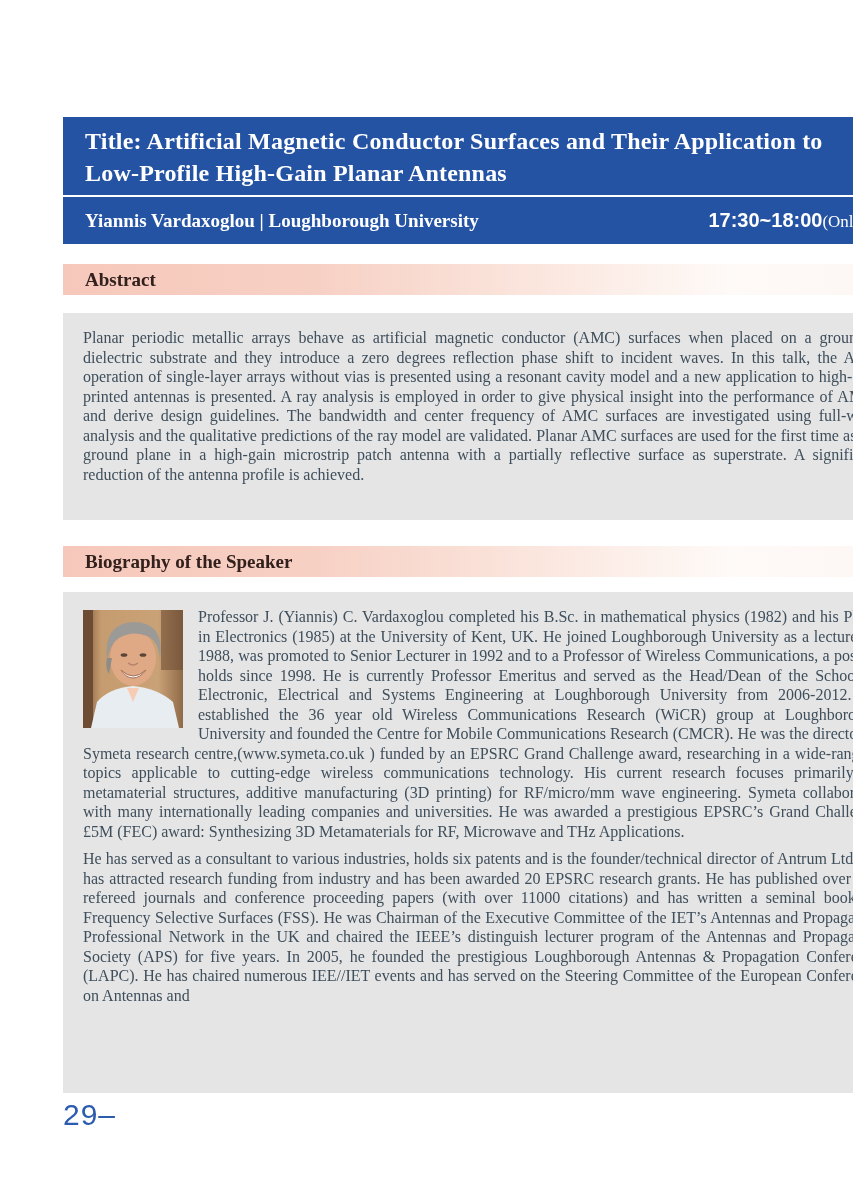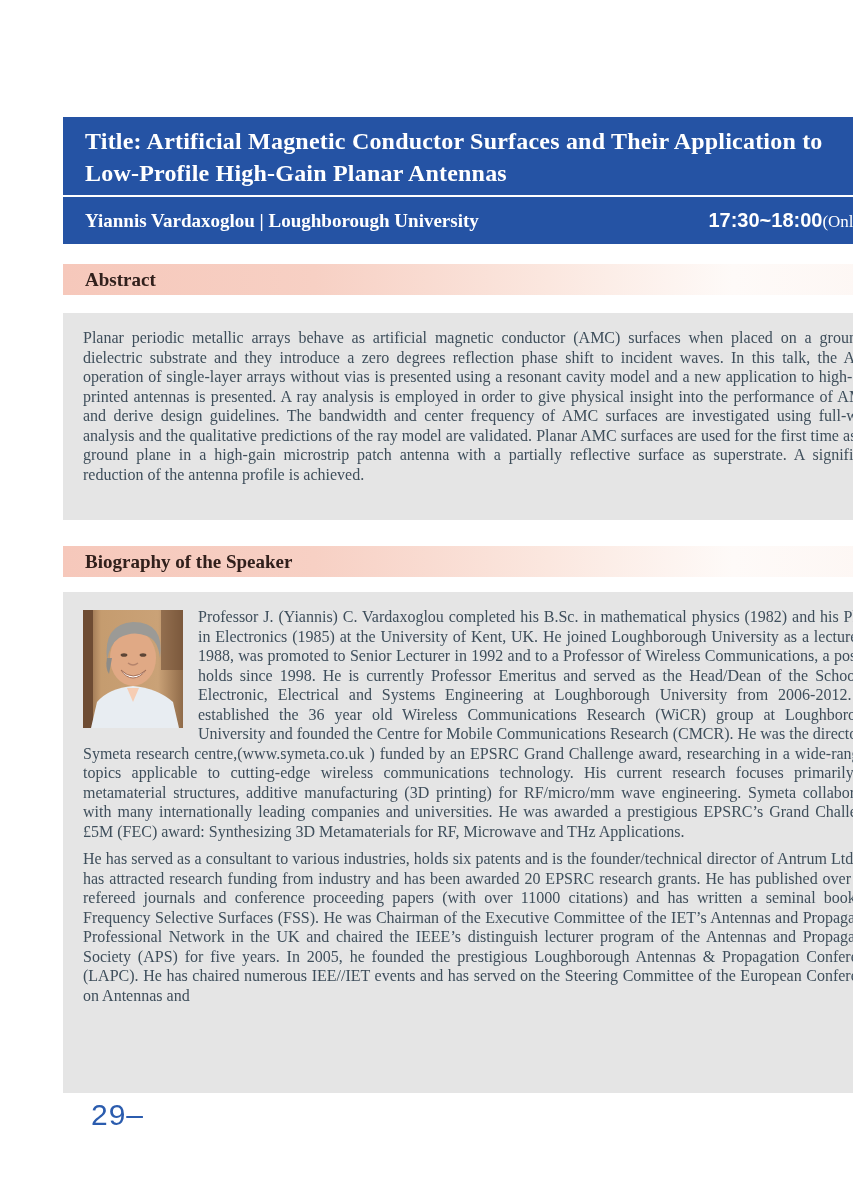--- a/index.html
+++ b/index.html
@@ -94,21 +94,20 @@
 
   
   .page-number {
     position: absolute;
     left: 63px;
     top: 1098px;
     font-family: "Liberation Sans", sans-serif;
     font-size: 30px;
     color: #2b5cae;
     letter-spacing: 1px;
-    margin-left: 28px;
   }
 </style>
 </head>
 <body>
 
 <div class="content">
 
   <div class="talk-header">
     <div class="talk-title-wrap">
       <div class="talk-title">Title: Artificial Magnetic Conductor Surfaces and Their Application to Low-Profile High-Gain Planar Antennas</div>

